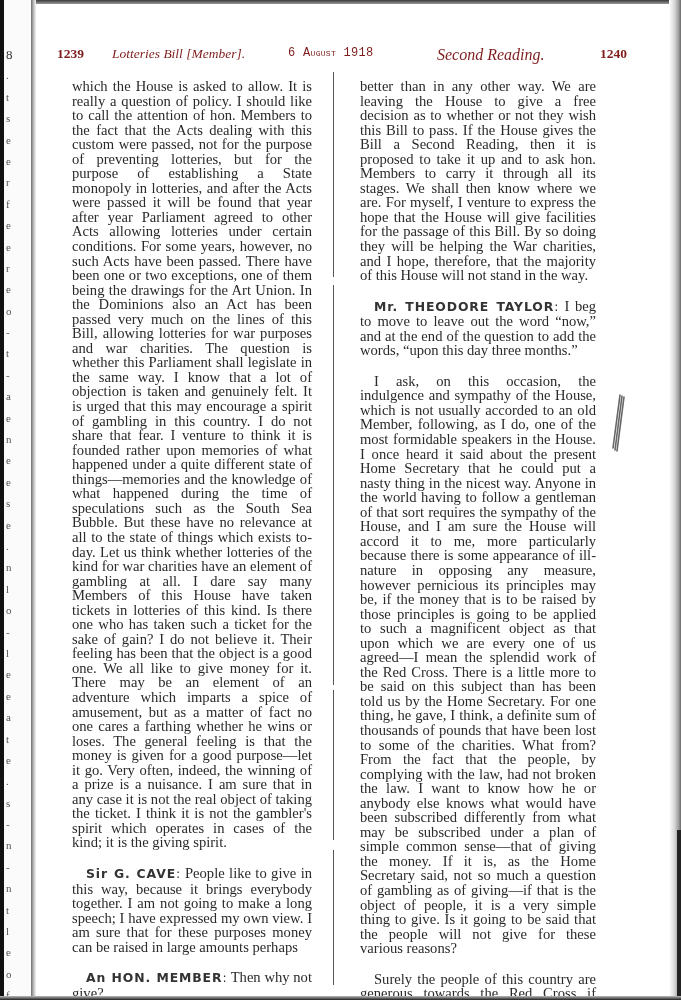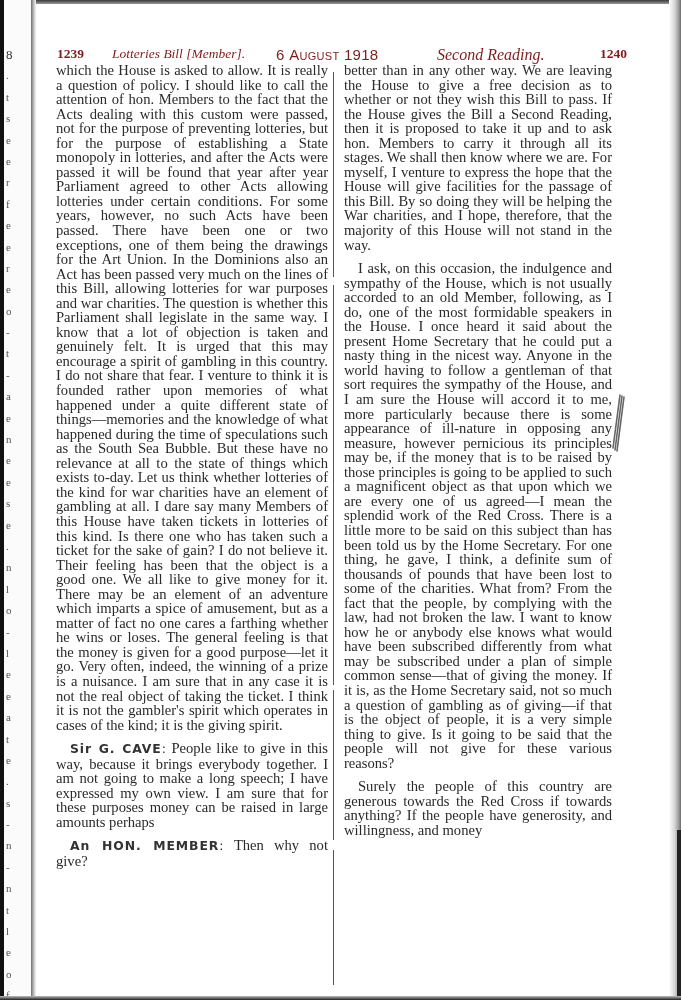--- a/index.html
+++ b/index.html
@@ -101,23 +101,23 @@
     .running-header .col-num.right { right: 0; }
     .running-header .title {
       position: absolute;
       left: 55px;
       font-family: "Liberation Serif", serif;
       font-style: italic;
       font-size: 13.5px;
     }
     .running-header .date {
       position: absolute;
-      left: 219px;
-      font-family: Liberation Sans, sans-serif;
-      font-size: 15px;
+      left: 231px;
+      font-family: Liberation Mono, monospace;
+      font-size: 12px;
       letter-spacing: 0.3px;
     }
     .running-header .date .sc {
       font-variant: small-caps;
     }
     .running-header .section {
       position: absolute;
       left: 380px;
       font-family: "Liberation Serif", serif;
       font-style: italic;
@@ -137,21 +137,21 @@
     }
     .column.left {
       left: 56px;
       width: 272px;
     }
     .column.right {
       left: 344px;
       width: 268px;
     }
     .column p {
-      margin: 0;
+      margin: 16px;
       text-indent: 0;
     }
     .column p.speech {
       margin-top: 9px;
       text-indent: 14px;
     }
     .column .speaker {
       font-family: "DejaVu Sans", "Liberation Sans", sans-serif;
       font-size: 12.4px;
       letter-spacing: 0.9px;
@@ -253,20 +253,21 @@
     <p class="speech"><span class="speaker">An HON. MEMBER</span><span class="speaker-sep">: </span><span>Then why not give?</span></p>
   </div>
 
 <div class="divider d1"></div>
 <div class="divider d2"></div>
 <div class="divider d3"></div>
 <div class="divider d4"></div>
 
 <div class="column right" id="col-right">
     <p>better than in any other way. We are leaving the House to give a free decision as to whether or not they wish this Bill to pass. If the House gives the Bill a Second Reading, then it is proposed to take it up and to ask hon. Members to carry it through all its stages. We shall then know where we are. For myself, I venture to express the hope that the House will give facilities for the passage of this Bill. By so doing they will be helping the War charities, and I hope, therefore, that the majority of this House will not stand in the way.</p>
+    <p class="speech"><span class="speaker">Mr. THEODORE TAYLOR</span><span class="speaker-sep">: </span><span>I beg to move to leave out the word “now,” and at the end of the question to add the words, “upon this day three months.”</span></p>
     <p class="speech">I ask, on this occasion, the indulgence and sympathy of the House, which is not usually accorded to an old Member, following, as I do, one of the most formidable speakers in the House. I once heard it said about the present Home Secretary that he could put a nasty thing in the nicest way. Anyone in the world having to follow a gentleman of that sort requires the sympathy of the House, and I am sure the House will accord it to me, more particularly because there is some appearance of ill-nature in opposing any measure, however pernicious its principles may be, if the money that is to be raised by those principles is going to be applied to such a magnificent object as that upon which we are every one of us agreed—I mean the splendid work of the Red Cross. There is a little more to be said on this subject than has been told us by the Home Secretary. For one thing, he gave, I think, a definite sum of thousands of pounds that have been lost to some of the charities. What from? From the fact that the people, by complying with the law, had not broken the law. I want to know how he or anybody else knows what would have been subscribed differently from what may be subscribed under a plan of simple common sense—that of giving the money. If it is, as the Home Secretary said, not so much a question of gambling as of giving—if that is the object of people, it is a very simple thing to give. Is it going to be said that the people will not give for these various reasons?</p>
     <p class="speech">Surely the people of this country are generous towards the Red Cross if towards anything? If the people have generosity, and willingness, and money</p>
   </div>
 
 <svg class="pencil-mark" viewBox="0 0 14 60">
   <path d="M11 2 L4 56 M13 3 L6 57 M9 1 L2 54" stroke="#666" stroke-width="1.6" fill="none" stroke-linecap="round"></path>
 </svg>
 
 <div class="right-edge"></div>
 <div class="scan-bottom-edge"></div>

